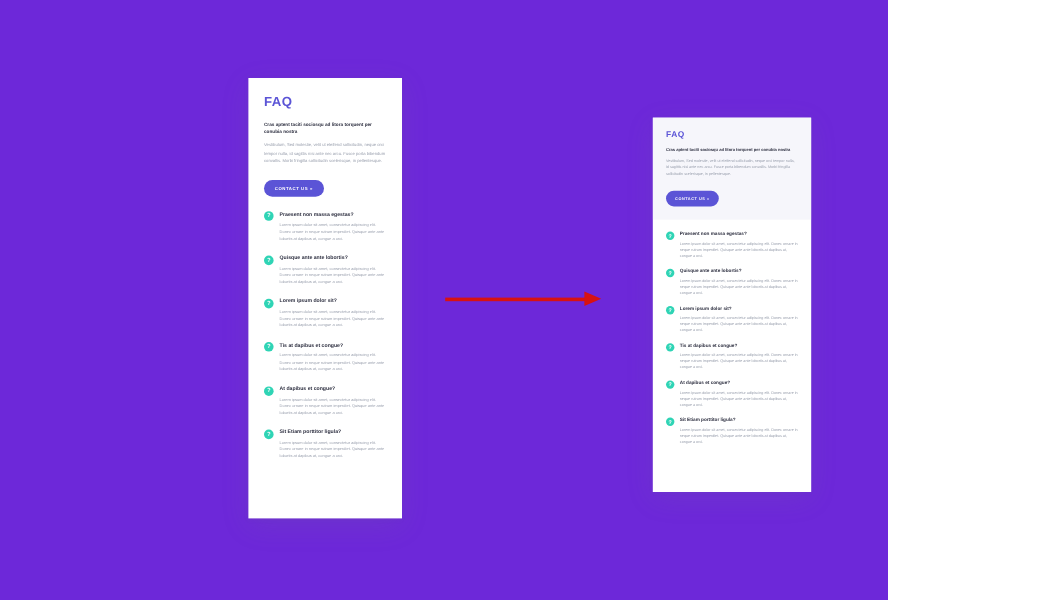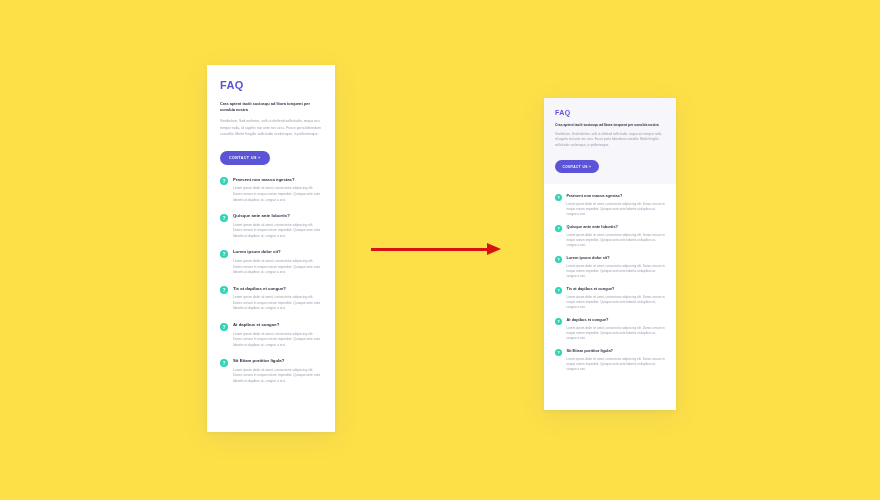--- a/index.html
+++ b/index.html
@@ -2,21 +2,21 @@
 <html><head>
 <meta charset="utf-8">
 <style>
   * { box-sizing: border-box; margin: 0; padding: 0; }
   html, body {
     width: 880px; height: 500px;
     background: #ffffff;
     font-family: "Liberation Sans", sans-serif;
     overflow: hidden;
   }
-  .stage { position: relative; width: 880px; height: 500px; background: #fde047; }
+  .stage { position: relative; width: 740px; height: 500px; background: #6d28d9; }
 
   
   .card {
     position: absolute;
     background: #ffffff;
     box-shadow: 0 6px 22px rgba(120,120,140,0.13), 0 1px 4px rgba(120,120,140,0.08);
     overflow: hidden;
   }
 
   

